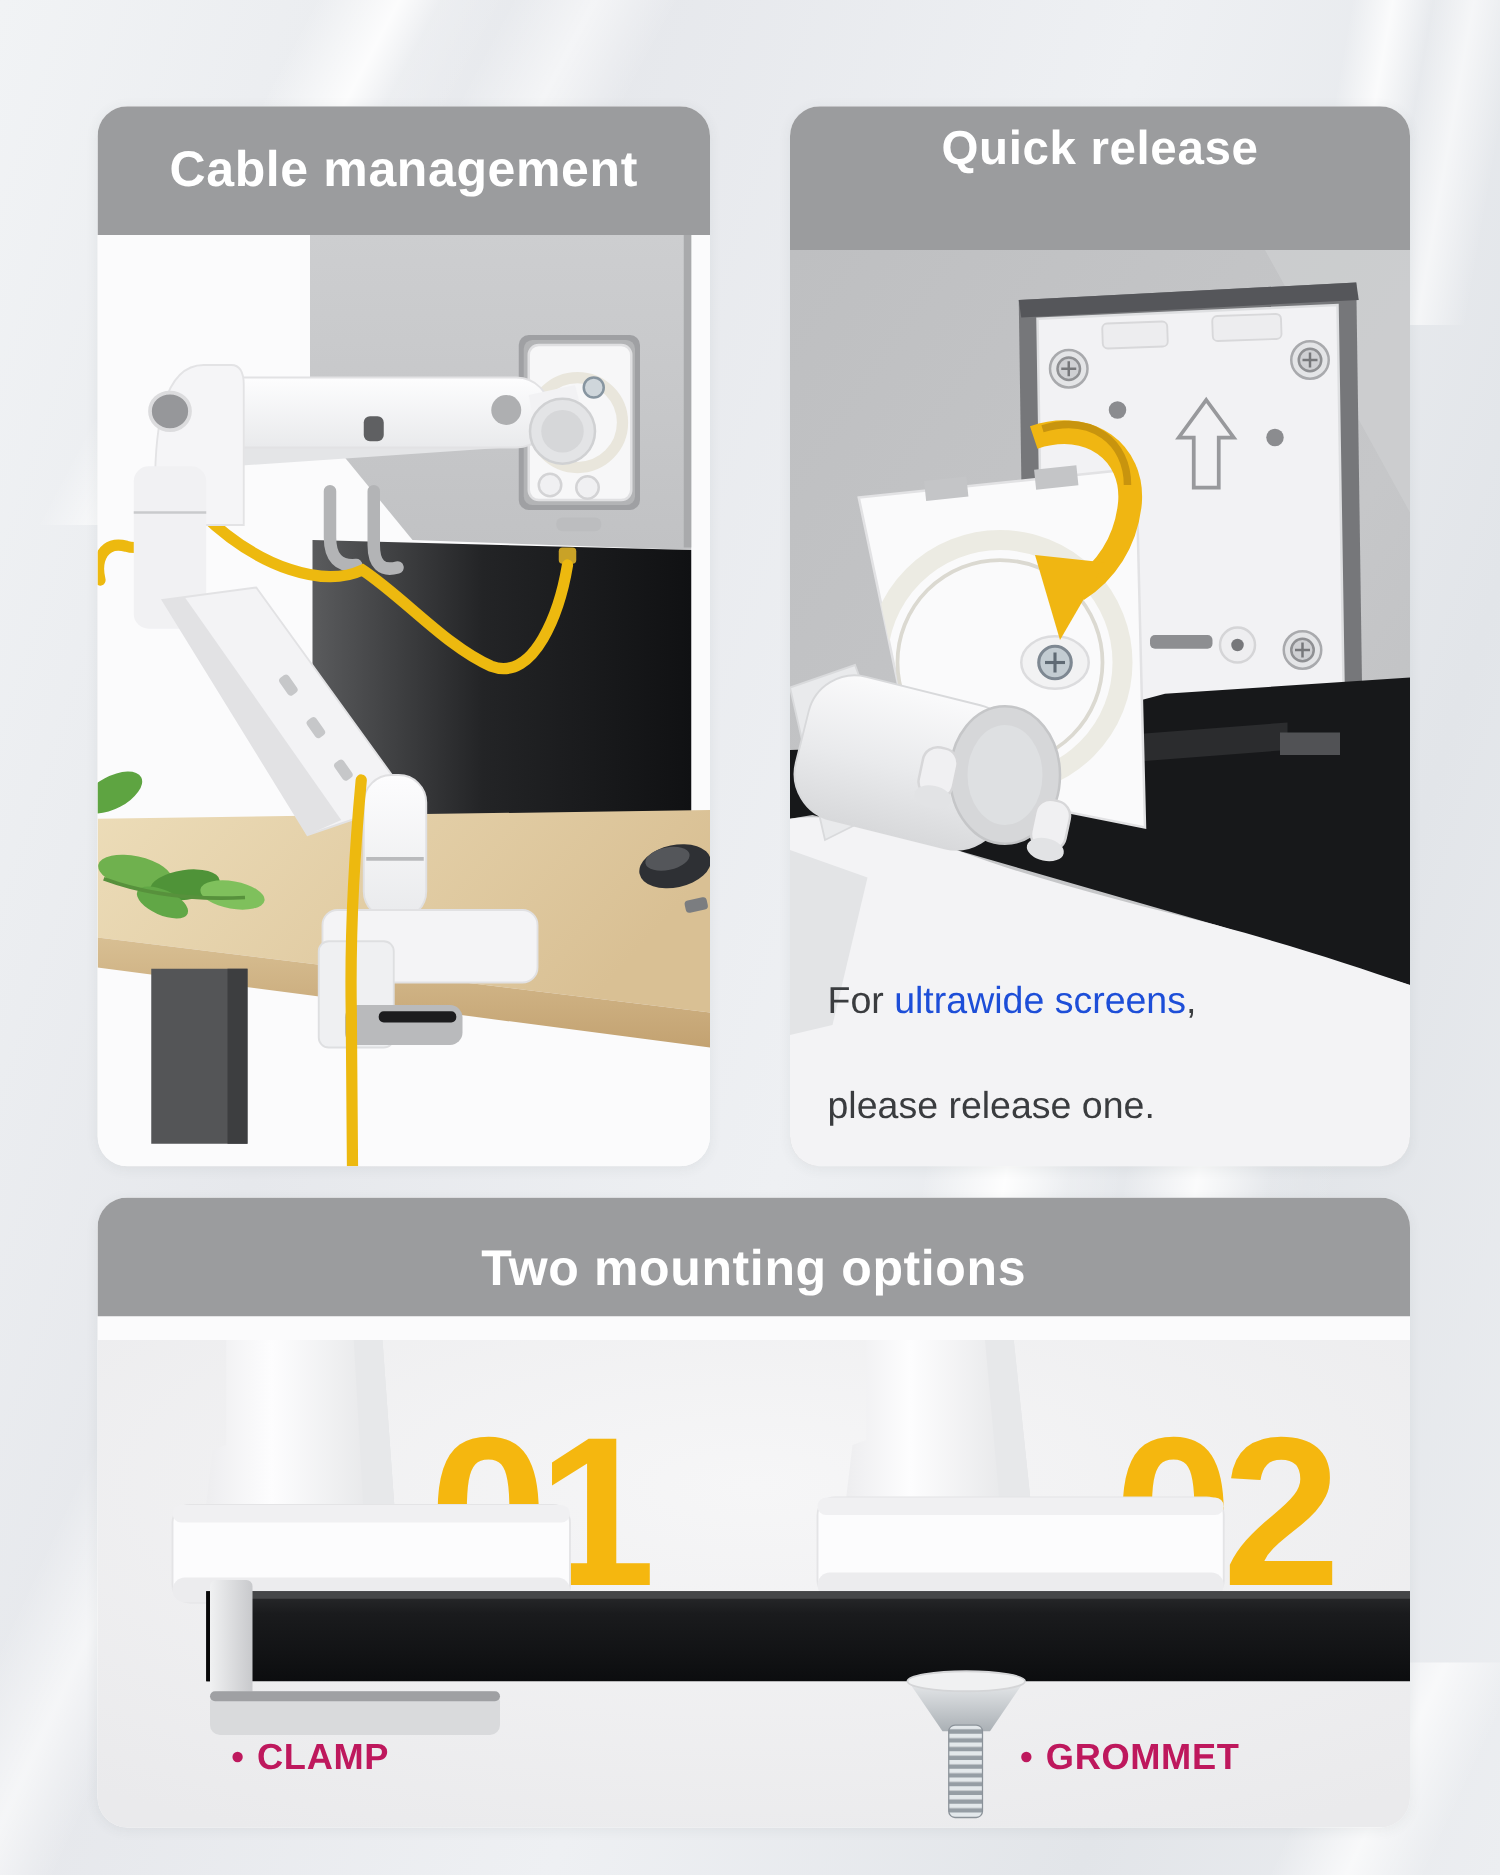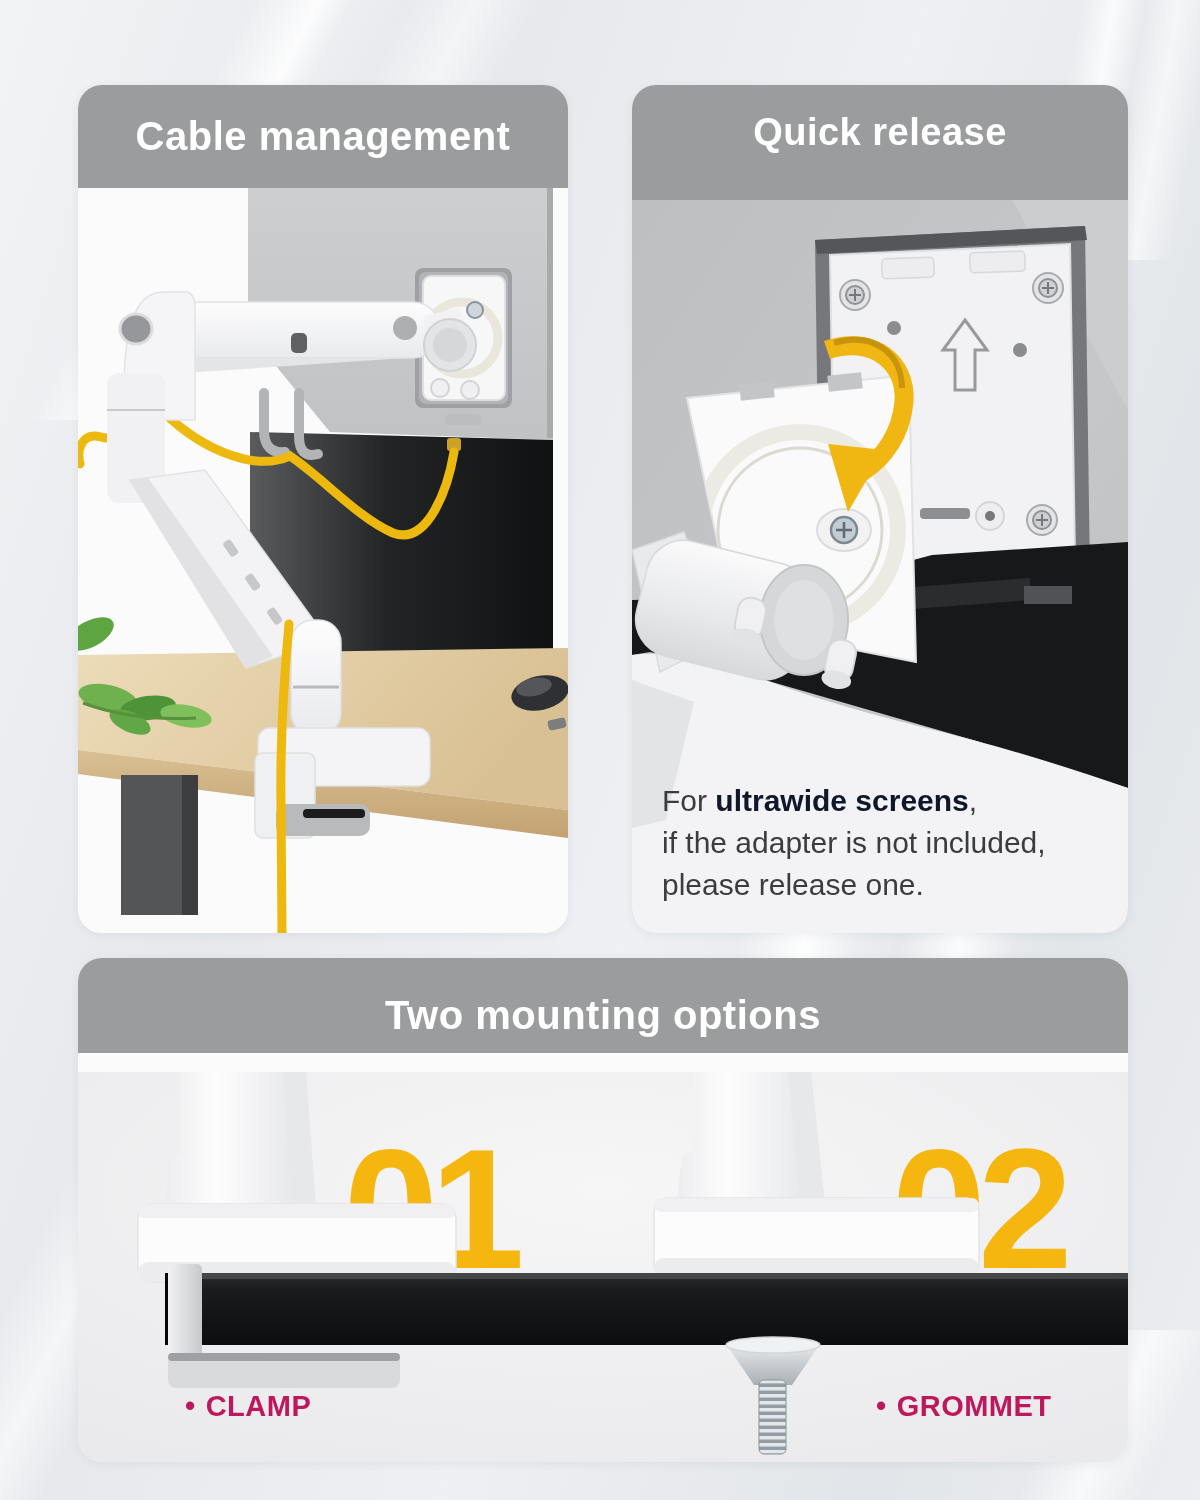--- a/index.html
+++ b/index.html
@@ -20,38 +20,38 @@
 
   .panel{position:absolute;border-radius:24px;overflow:hidden;background:#fbfbfc;
     box-shadow:0 2px 10px rgba(60,65,75,.07);}
   .panel-cable{left:78px;top:85px;width:490px;height:848px;}
   .panel-vesa{left:632px;top:85px;width:496px;height:848px;}
   .panel-mounting{left:78px;top:958px;width:1050px;height:504px;}
 
   .bar{background:#9b9c9e;color:#ffffff;font-weight:bold;text-align:center;
     position:absolute;left:0;right:0;top:0;box-sizing:border-box;}
   .panel-cable .bar{height:103px;font-size:40px;line-height:103px;letter-spacing:.5px;}
-  .panel-vesa .bar{height:115px;font-size:38px;line-height:47px;padding-top:24px;letter-spacing:.5px;}
+  .panel-vesa .bar{height:115px;font-size:38px;line-height:47px;padding-top:11px;letter-spacing:.5px;}
   .panel-mounting .bar{height:95px;font-size:40px;line-height:114px;letter-spacing:.5px;}
 
   .photo{position:absolute;left:0;right:0;bottom:0;}
   .panel-cable .photo{top:103px;}
   .panel-vesa .photo{top:115px;}
   .panel-mounting .photo{top:114px;}
   .photo svg{display:block;width:100%;height:100%;}
 
   .note{position:absolute;left:30px;top:550px;width:440px;
     font-size:30px;line-height:42px;color:#3a3c3f;}
-  .note b{font-weight:bold;color:#0f172a;}
+  .note b{font-weight:normal;color:#1d4ed8;}
 
   .opt-label{position:absolute;top:318px;font-size:29px;font-weight:bold;
     color:#be185d;letter-spacing:.5px;white-space:nowrap;}
   .opt-label .dot{font-size:29px;margin-right:10px;}
   .opt-label.clamp{left:107px;}
-  .opt-label.grommet{left:798px;}
+  .opt-label.grommet{left:738px;}
 </style>
 </head>
 <body>
 
 <div class="stage">
   <div class="streak s1"></div>
   <div class="streak s2"></div>
   <div class="streak s3"></div>
   <div class="streak s4"></div>
   <div class="streak s5"></div>
@@ -278,21 +278,21 @@
             </g>
         </g>
 
         <g>
           <path d="M195,150 C240,135 275,162 272,202 C269,234 252,258 230,272" fill="none" stroke="#f0b612" stroke-width="19" stroke-linecap="butt"></path>
           <path d="M202,143 C242,131 270,154 270,188" fill="none" stroke="#c8940e" stroke-width="6"></path>
           <polygon points="252,250 196,244 216,312" fill="#f0b612"></polygon>
         </g>
       </svg>
       <p class="note"><span>For </span><b>ultrawide screens</b><span>,</span><br>
-      <span>if the adapter is not included,</span><br>
+      <br>
       <span>please release one.</span></p>
     </div>
   </section>
 
   <section class="panel panel-mounting">
     <header class="bar">
       <span>Two mounting options</span>
     </header>
     <div class="photo">
       <svg viewBox="0 0 1050 390">

